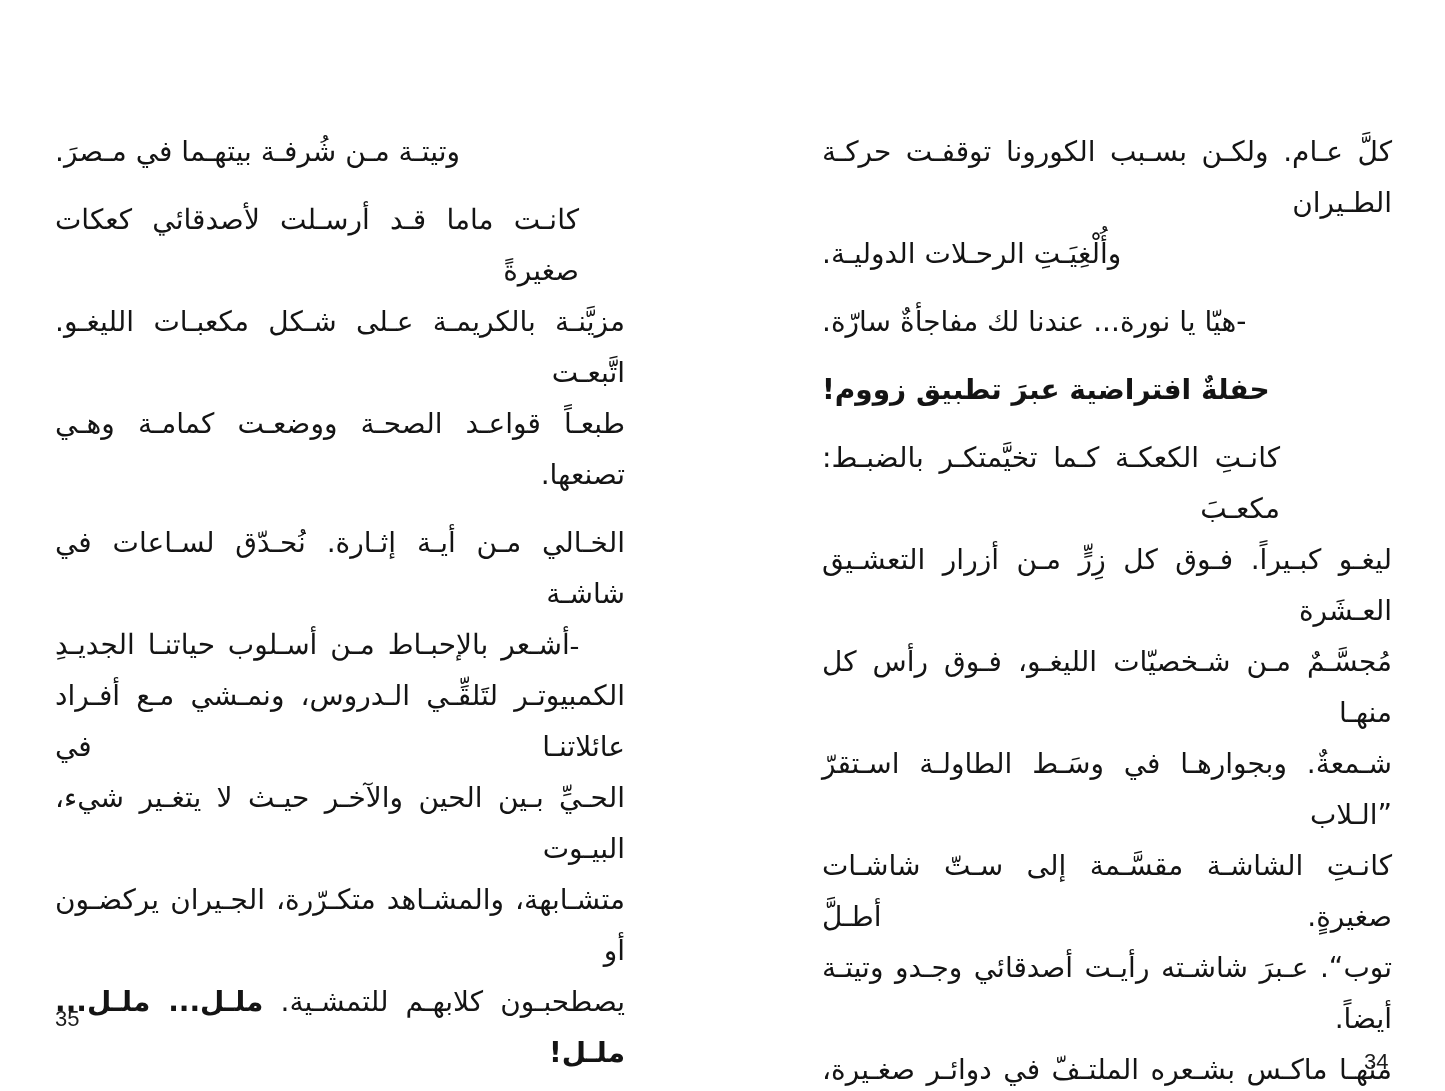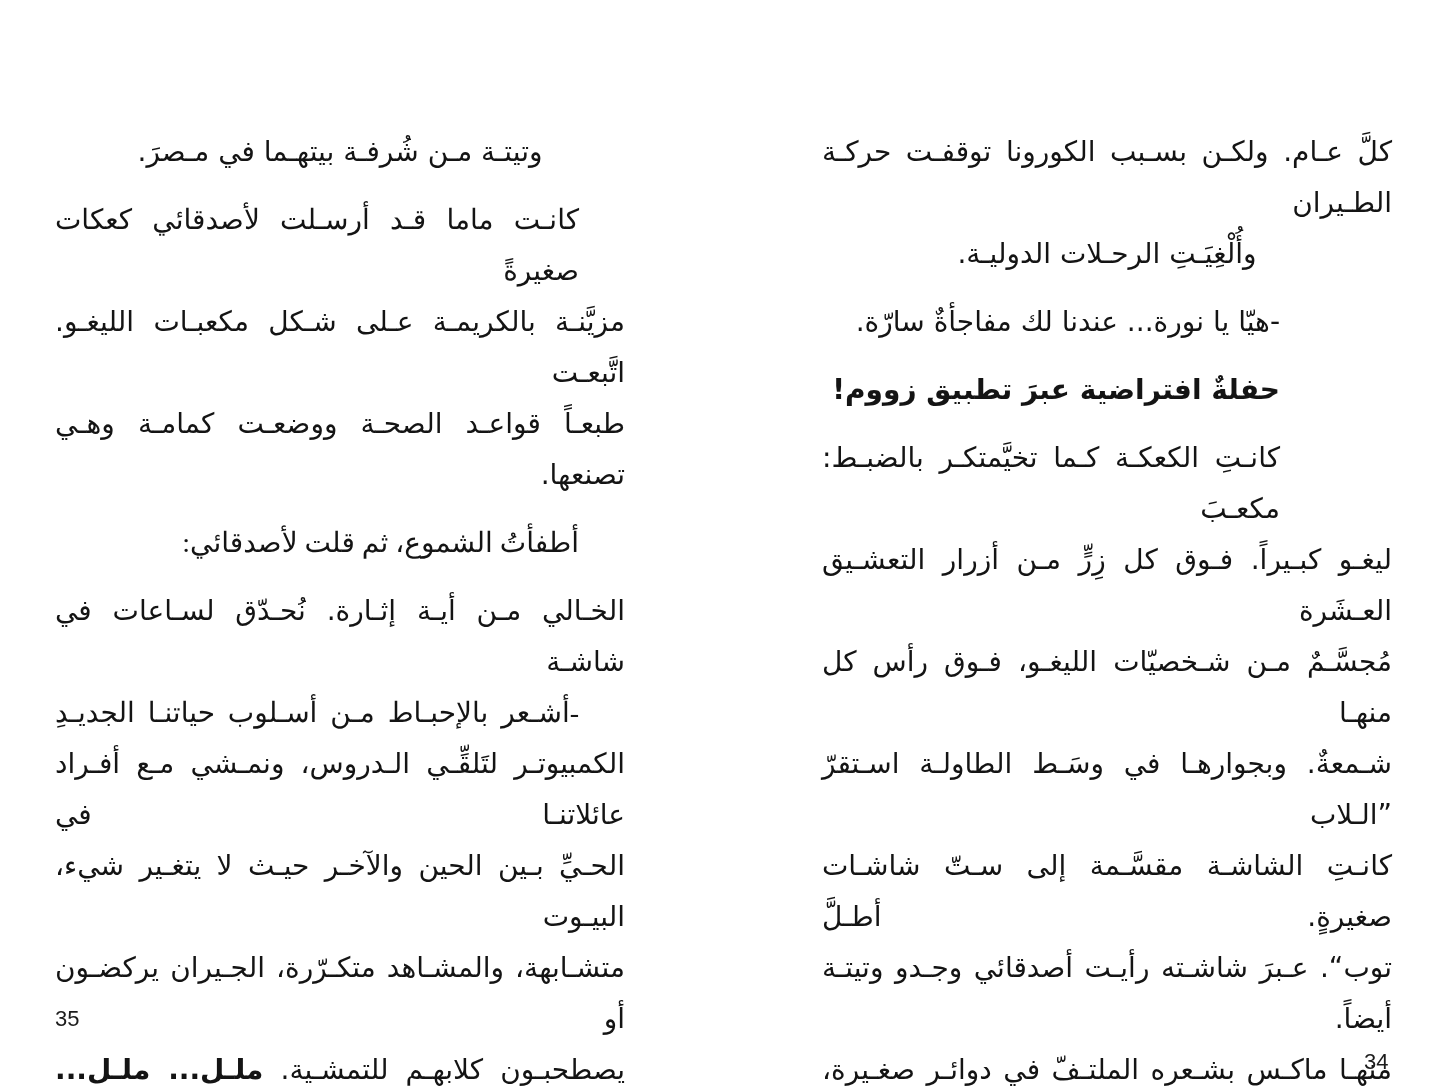--- a/index.html
+++ b/index.html
@@ -37,23 +37,23 @@
   .line.full {
     text-align: justify;
     text-align-last: justify;
   }
   
   .line.open {
     text-align: justify;
     text-align-last: justify;
   }
   
-  .line.solo { text-align: right; }
+  .line.solo { text-align: left; }
   
-  .line.close { text-align: center; }
+  .line.close { text-align: left; }
 
   .page[data-side="right"] .open,
   .page[data-side="right"] .solo { padding-right: 112px; }
   .page[data-side="left"] .open,
   .page[data-side="left"] .solo { padding-right: 46px; font-family: Liberation Serif, serif; }
 
   .bold { font-weight: bold; }
 
   .page-number {
     position: absolute;
@@ -95,23 +95,20 @@
   <div class="page-text">
       <div class="para">
         <div class="line close">وتيتـة مـن شُرفـة بيتهـما في مـصرَ.</div>
       </div>
       <div class="para">
         <div class="line open">كانـت ماما قـد أرسـلت لأصدقائي كعكات صغيرةً</div>
         <div class="line full">مزيَّنـة بالكريمـة عـلى شـكل مكعبـات الليغـو. اتَّبعـت</div>
         <div class="line full">طبعـاً قواعـد الصحـة ووضعـت كمامـة وهـي تصنعها.</div>
       </div>
       <div class="para">
-        <div class="line solo">أطفأتُ الشموع، ثم قلت لأصدقائي:</div>
-      </div>
-      <div class="para">
         <div class="line full">الخـالي مـن أيـة إثـارة. نُحـدّق لسـاعات في شاشـة</div>
         <div class="line open">-أشـعر بالإحبـاط مـن أسـلوب حياتنـا الجديـدِ</div>
         <div class="line full">الكمبيوتـر لتَلقِّـي الـدروس، ونمـشي مـع أفـراد عائلاتنـا في</div>
         <div class="line full">الحـيِّ بـين الحين والآخـر حيـث لا يتغـير شيء، البيـوت</div>
         <div class="line full">متشـابهة، والمشـاهد متكـرّرة، الجـيران يركضـون أو</div>
         <div class="line full"><span>يصطحبـون كلابهـم للتمشـية. </span><span class="bold">ملـل... ملـل... ملـل!</span></div>
       </div>
     </div>
 </div>
 

